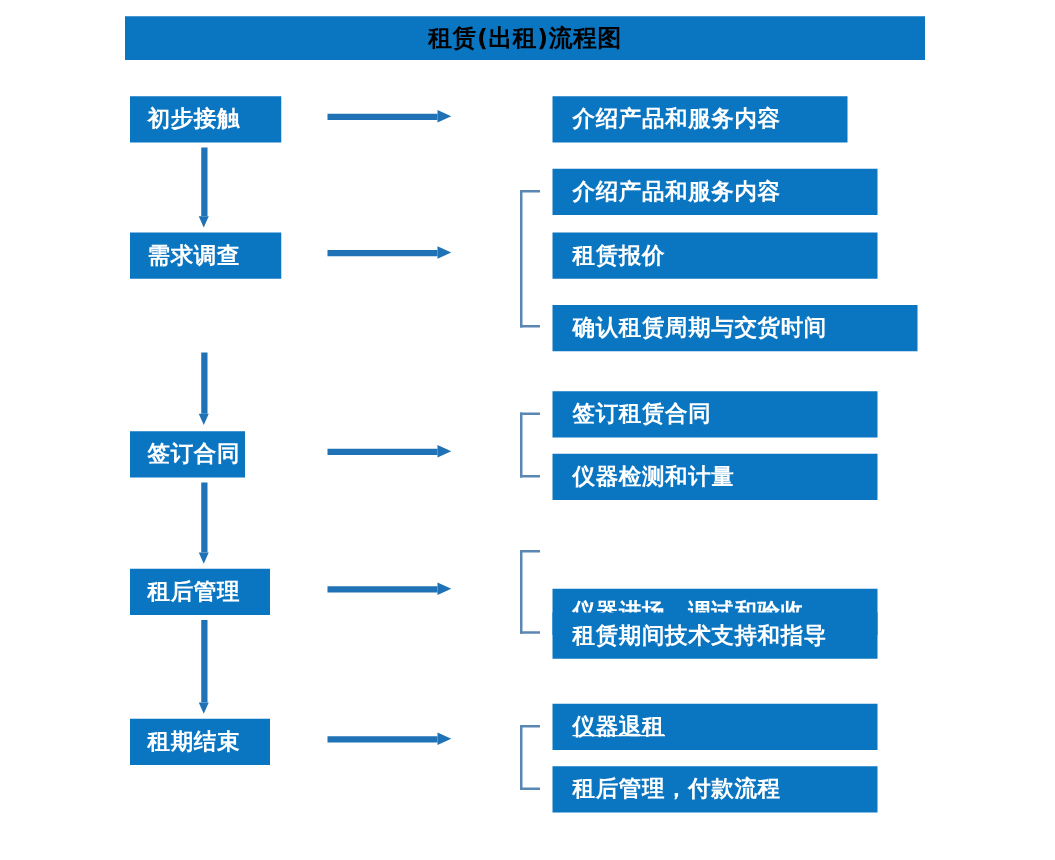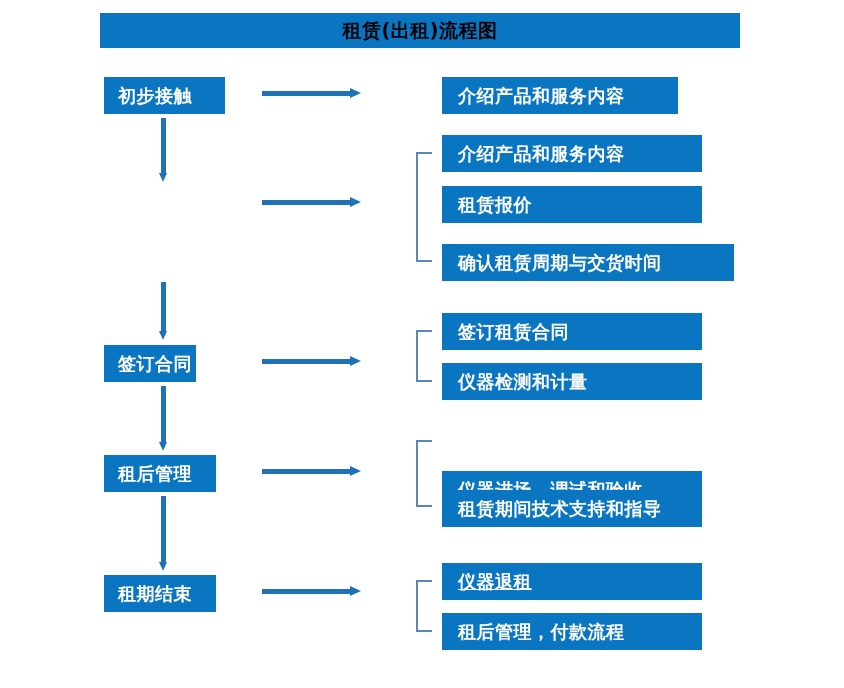--- a/index.html
+++ b/index.html
@@ -109,20 +109,21 @@
 </style>
 </head>
 <body>
 
 <div id="canvas">
 
   <div class="title-bar">租赁(出租)流程图</div>
 
   <div class="box stage-box" style="left:104px; top:77px; width:121px; height:37px;">初步接触</div>
 
+  <div class="box stage-box" style="left:104px; top:186px; width:121px; height:37px;">需求调查</div>
 
   <div class="box stage-box" style="left:104px; top:345px; width:92px; height:37px;">签订合同</div>
 
   <div class="box stage-box" style="left:104px; top:455px; width:112px; height:37px;">租后管理</div>
 
   <div class="box stage-box" style="left:104px; top:575px; width:112px; height:37px;">租期结束</div>
 
   <div class="v-arrow" style="left:159px; top:118px; height:64px;">
     <div class="shaft" style="height:55px;"></div>
     <div class="head" style="top:55px;"></div>

